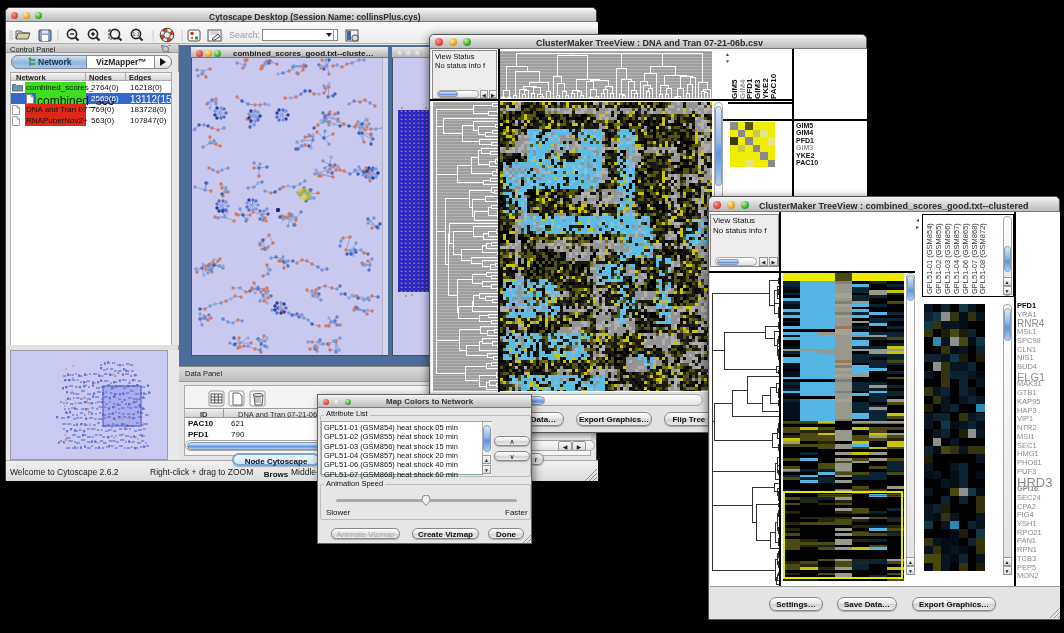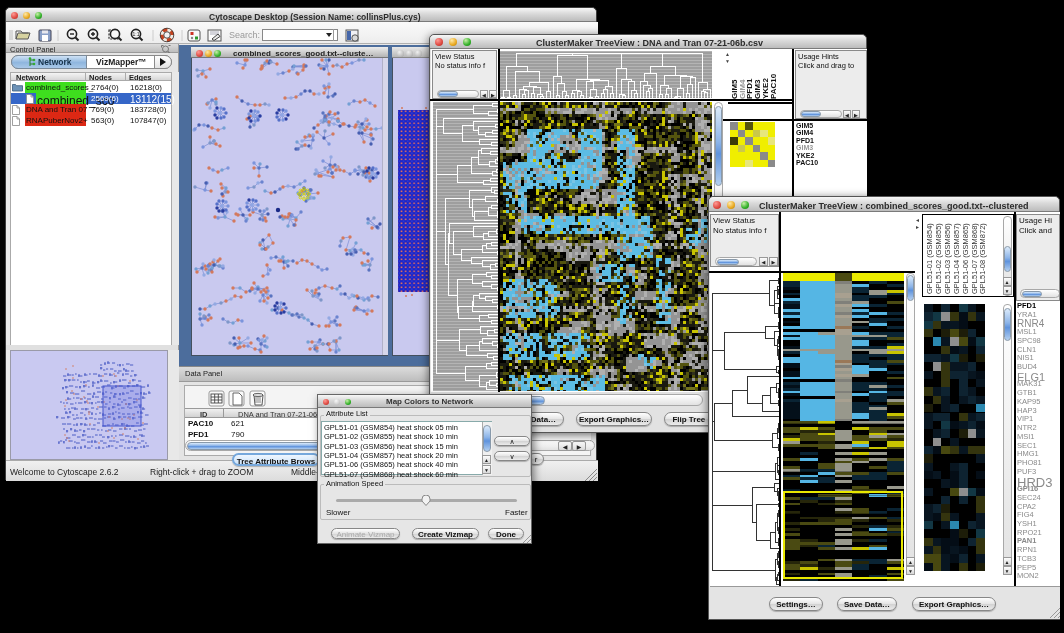--- a/index.html
+++ b/index.html
@@ -846,21 +846,21 @@
     <div style="position:absolute;left:232px;top:401.5px;white-space:nowrap;font-size:7.5px;color:#333">DNA and Tran 07-21-06b</div>
     <div style="position:absolute;left:179px;top:410px;width:406px;height:22px;background:#fff"></div>
     <div style="position:absolute;left:182px;top:411px;white-space:nowrap;font-size:8px;font-weight:bold;color:#111">PAC10</div>
     <div style="position:absolute;left:225px;top:411px;white-space:nowrap;font-size:8px;color:#111">621</div>
     <div style="position:absolute;left:182px;top:422px;white-space:nowrap;font-size:8px;font-weight:bold;color:#111">PFD1</div>
     <div style="position:absolute;left:225px;top:422px;white-space:nowrap;font-size:8px;color:#111">790</div>
     <div class="trk" style="left:179px;top:432px;width:410px;height:11px"></div>
     <div class="pill" style="left:181px;top:433.5px;width:330px;height:8px"></div>
     <div class="ab" style="left:552px;top:433px;width:14px;height:10px;border-radius:2px;font-size:6px;line-height:10px">◀</div>
     <div class="ab" style="left:566px;top:433px;width:14px;height:10px;border-radius:2px;font-size:6px;line-height:10px">▶</div>
-    <div class="mb" style="left:226px;top:445px;width:88px;height:13px;font-size:8px;line-height:13px;font-weight:bold;border:2px solid #76a8dc;background:linear-gradient(#eef6ff,#cfe4f8)">Tree Attribute Brows</div>
+    <div class="mb" style="left:226px;top:445px;width:88px;height:13px;font-size:8px;line-height:13px;font-weight:bold;border:2px solid #76a8dc;background:linear-gradient(#eef6ff,#cfe4f8)">Node Cytoscape Brows</div>
     <div class="mb" style="left:522px;top:445px;width:16px;height:12px;font-size:8px;line-height:12px">r</div>
     <svg width="14" height="13" style="position:absolute;left:578px;top:460px">
 <path d="M13 1L1 13M13 5L5 13M13 9L9 13" stroke="#888" stroke-width="1"></path>
 </svg>
   </div>
 <div class="win" style="left:429px;top:34px;width:438px;height:399px;background:#e2e2e2;border:1px solid #555;border-radius:5px 5px 0 0;box-shadow:0 2px 10px rgba(0,0,0,.6)">
     <div class="tb" style="height:14px;border-radius:5px 5px 0 0"></div>
     <div class="tl" style="left:5px;top:3px;width:8px;height:8px;background:radial-gradient(circle at 35% 30%,#ff9a94,#dd4840 60%,#a82c20)"></div>
     <div class="tl" style="left:19px;top:3px;width:8px;height:8px;background:radial-gradient(circle at 35% 30%,#ffe9a8,#e8a820 60%,#b07808)"></div>
     <div class="tl" style="left:33px;top:3px;width:8px;height:8px;background:radial-gradient(circle at 35% 30%,#c8f0a8,#32b028 60%,#1c7c14)"></div>
@@ -904,28 +904,20 @@
     <div class="trk" style="left:283.5px;top:67px;width:9px;height:289px;border-radius:5px"></div>
     <div class="pill" style="left:284.5px;top:71px;width:7px;height:80px"></div>
     <div style="position:absolute;left:295px;top:16px;white-space:nowrap;font-size:5px;color:#444">▲</div>
     <div style="position:absolute;left:295px;top:23px;white-space:nowrap;font-size:5px;color:#444">▼</div>
     <div class="t" style="left:300.0px;top:64px;font-size:8px;font-weight:bold;color:#111;transform:rotate(-90deg);transform-origin:0 0">GIM5</div>
     <div class="t" style="left:307.7px;top:64px;font-size:8px;font-weight:bold;color:#999;transform:rotate(-90deg);transform-origin:0 0">GIM4</div>
     <div class="t" style="left:315.4px;top:64px;font-size:8px;font-weight:bold;color:#111;transform:rotate(-90deg);transform-origin:0 0">PFD1</div>
     <div class="t" style="left:323.1px;top:64px;font-size:8px;font-weight:bold;color:#111;transform:rotate(-90deg);transform-origin:0 0">GIM3</div>
     <div class="t" style="left:330.8px;top:64px;font-size:8px;font-weight:bold;color:#111;transform:rotate(-90deg);transform-origin:0 0">YKE2</div>
     <div class="t" style="left:338.5px;top:64px;font-size:8px;font-weight:bold;color:#111;transform:rotate(-90deg);transform-origin:0 0">PAC10</div>
-    <div class="panel" style="left:365px;top:15px;width:72px;height:69px;overflow:hidden">
-      <div style="position:absolute;left:2px;top:1px;white-space:nowrap;font-size:7.5px;color:#111">Usage Hints</div>
-      <div style="position:absolute;left:2px;top:10px;white-space:nowrap;font-size:7.5px;color:#111">Click and drag to</div>
-      <div class="trk" style="left:4px;top:59px;width:42px;height:8px"></div>
-      <div class="pill" style="left:5px;top:60px;width:20px;height:6px"></div>
-      <div class="ab" style="left:47px;top:59px;width:8px;height:8px;font-size:5px;line-height:8px">◀</div>
-      <div class="ab" style="left:56px;top:59px;width:8px;height:8px;font-size:5px;line-height:8px">▶</div>
-    </div>
     <svg width="45" height="45" style="position:absolute;left:300px;top:87px" shape-rendering="crispEdges">
       <rect x="0.0" y="0.0" width="7.5" height="7.5" fill="#8a8a8a"></rect>
       <rect x="7.5" y="0.0" width="7.5" height="7.5" fill="#f0ee00"></rect>
       <rect x="15.0" y="0.0" width="7.5" height="7.5" fill="#55550e"></rect>
       <rect x="22.5" y="0.0" width="7.5" height="7.5" fill="#f0ee00"></rect>
       <rect x="30.0" y="0.0" width="7.5" height="7.5" fill="#f0ee00"></rect>
       <rect x="37.5" y="0.0" width="7.5" height="7.5" fill="#f0ee00"></rect>
       <rect x="0.0" y="7.5" width="7.5" height="7.5" fill="#f0ee00"></rect>
       <rect x="7.5" y="7.5" width="7.5" height="7.5" fill="#8a8a8a"></rect>
       <rect x="15.0" y="7.5" width="7.5" height="7.5" fill="#f0ee00"></rect>
@@ -1814,26 +1806,20 @@
     <div class="t" style="left:251.6px;top:97px;font-size:7.5px;color:#333;transform:rotate(-90deg);transform-origin:0 0">GPL51-06 (GSM865)</div>
     <div class="t" style="left:260.5px;top:97px;font-size:7.5px;color:#333;transform:rotate(-90deg);transform-origin:0 0">GPL51-07 (GSM868)</div>
     <div class="t" style="left:269.4px;top:97px;font-size:7.5px;color:#333;transform:rotate(-90deg);transform-origin:0 0">GPL51-08 (GSM872)</div>
     <div class="trk" style="left:293.5px;top:18.5px;width:9px;height:80px;border-radius:4px"></div>
     <div class="pill" style="left:294.5px;top:49px;width:7px;height:26px"></div>
     <div class="ab" style="left:293.5px;top:80px;width:9px;height:9px;font-size:5px;line-height:9px">▲</div>
     <div class="ab" style="left:293.5px;top:89px;width:9px;height:9px;font-size:5px;line-height:9px">▼</div>
     <div style="position:absolute;left:207px;top:19px;white-space:nowrap;font-size:6px;color:#444">◂</div>
     <div style="position:absolute;left:207px;top:26px;white-space:nowrap;font-size:6px;color:#444">▸</div>
     <div style="position:absolute;left:305px;top:15px;width:2px;height:374px;background:#000"></div>
-    <div class="panel" style="left:307px;top:17px;width:44px;height:87px;overflow:hidden">
-      <div style="position:absolute;left:2px;top:1px;white-space:nowrap;font-size:8px;color:#111">Usage Hi</div>
-      <div style="position:absolute;left:2px;top:11px;white-space:nowrap;font-size:8px;color:#111">Click and</div>
-      <div class="trk" style="left:3px;top:74px;width:40px;height:9px"></div>
-      <div class="pill" style="left:4.5px;top:75.5px;width:20px;height:6px"></div>
-    </div>
     <svg width="61" height="267" style="position:absolute;left:215px;top:107px" shape-rendering="crispEdges">
       <rect width="61" height="267" fill="#000"></rect>
       <rect x="0.0" y="0.0" width="8.7" height="8.3" fill="#081520"></rect>
       <rect x="8.7" y="0.0" width="8.7" height="8.3" fill="#000000"></rect>
       <rect x="17.4" y="0.0" width="8.7" height="8.3" fill="#0e2331"></rect>
       <rect x="26.1" y="0.0" width="8.7" height="8.3" fill="#000000"></rect>
       <rect x="34.9" y="0.0" width="8.7" height="8.3" fill="#123744"></rect>
       <rect x="43.6" y="0.0" width="8.7" height="8.3" fill="#081520"></rect>
       <rect x="52.3" y="0.0" width="8.7" height="8.3" fill="#000000"></rect>
       <rect x="0.0" y="8.3" width="8.7" height="8.3" fill="#0e2331"></rect>
@@ -2078,21 +2064,21 @@
     <div style="position:absolute;left:308px;top:252.24px;white-space:nowrap;font-size:7.5px;color:#8a8a8a;font-weight:normal">HMG1</div>
     <div style="position:absolute;left:308px;top:260.96000000000004px;white-space:nowrap;font-size:7.5px;color:#8a8a8a;font-weight:normal">PHO81</div>
     <div style="position:absolute;left:308px;top:269.68px;white-space:nowrap;font-size:7.5px;color:#8a8a8a;font-weight:normal">PUF3</div>
     <div style="position:absolute;left:308px;top:278.4px;white-space:nowrap;font-size:13px;color:#8a8a8a;font-weight:normal">HRD3</div>
     <div style="position:absolute;left:308px;top:287.12px;white-space:nowrap;font-size:7.5px;color:#8a8a8a;font-weight:bold">GPI16</div>
     <div style="position:absolute;left:308px;top:295.84000000000003px;white-space:nowrap;font-size:7.5px;color:#8a8a8a;font-weight:normal">SEC24</div>
     <div style="position:absolute;left:308px;top:304.56px;white-space:nowrap;font-size:7.5px;color:#8a8a8a;font-weight:normal">CPA2</div>
     <div style="position:absolute;left:308px;top:313.28000000000003px;white-space:nowrap;font-size:7.5px;color:#8a8a8a;font-weight:normal">FIG4</div>
     <div style="position:absolute;left:308px;top:322.0px;white-space:nowrap;font-size:7.5px;color:#8a8a8a;font-weight:normal">YSH1</div>
     <div style="position:absolute;left:308px;top:330.72px;white-space:nowrap;font-size:7.5px;color:#8a8a8a;font-weight:normal">RPO21</div>
-    <div style="position:absolute;left:308px;top:339.44000000000005px;white-space:nowrap;font-size:7.5px;color:#8a8a8a;font-weight:bold">PAN1</div>
+    <div style="position:absolute;left:308px;top:339.44000000000005px;white-space:nowrap;font-size:7.5px;color:#8a8a8a;font-weight:normal">PAN1</div>
     <div style="position:absolute;left:308px;top:348.16px;white-space:nowrap;font-size:7.5px;color:#8a8a8a;font-weight:normal">RPN1</div>
     <div style="position:absolute;left:308px;top:356.88px;white-space:nowrap;font-size:7.5px;color:#8a8a8a;font-weight:normal">TCB3</div>
     <div style="position:absolute;left:308px;top:365.6px;white-space:nowrap;font-size:7.5px;color:#8a8a8a;font-weight:normal">PEP5</div>
     <div style="position:absolute;left:308px;top:374.32px;white-space:nowrap;font-size:7.5px;color:#8a8a8a;font-weight:normal">MON2</div>
     <div style="position:absolute;left:1px;top:389px;width:350px;height:33px;background:#e4e4e4;border-top:1px solid #999"></div>
     <div class="mb" style="left:60px;top:400px;width:54px;height:14px;font-size:8px;line-height:14px;font-weight:bold">Settings…</div>
     <div class="mb" style="left:128px;top:400px;width:60px;height:14px;font-size:8px;line-height:14px;font-weight:bold">Save Data…</div>
     <div class="mb" style="left:203px;top:400px;width:84px;height:14px;font-size:8px;line-height:14px;font-weight:bold">Export Graphics…</div>
     <svg width="12" height="12" style="position:absolute;left:340px;top:410px">
 <path d="M11 1L1 11M11 5L5 11M11 9L9 11" stroke="#999" stroke-width="1"></path>

